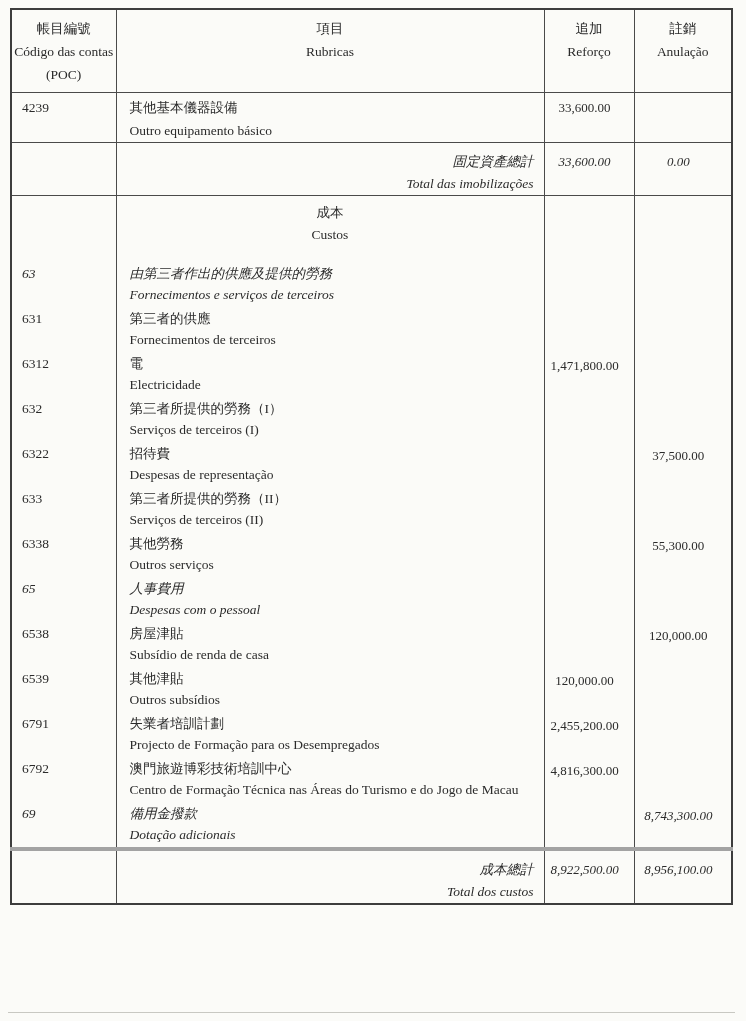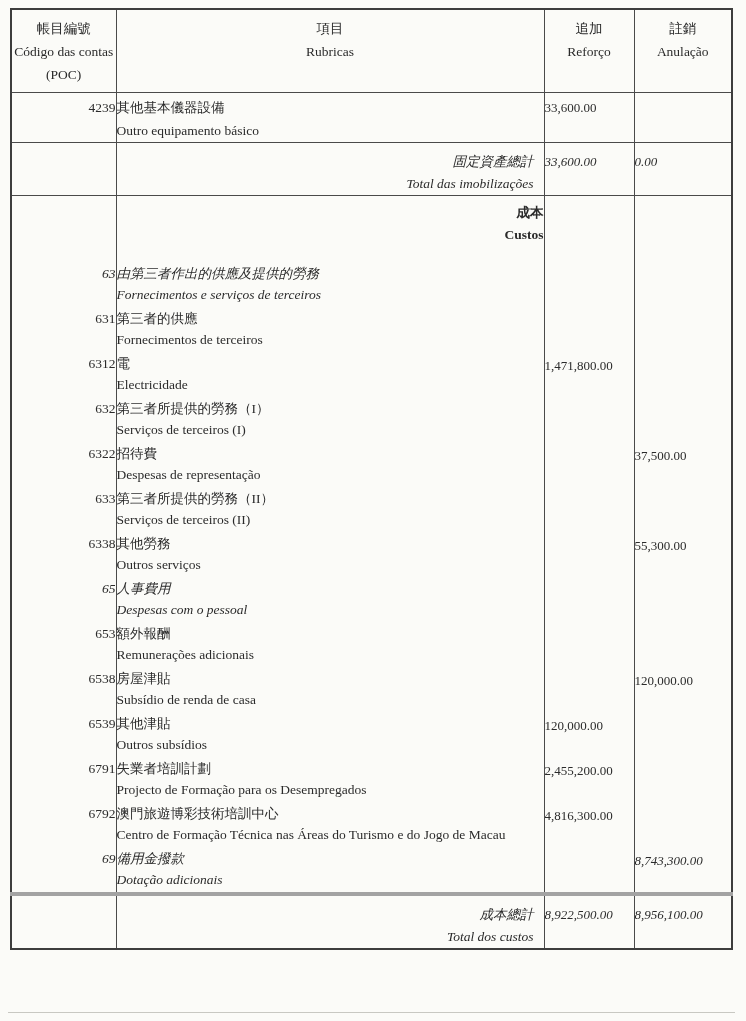--- a/index.html
+++ b/index.html
@@ -54,30 +54,30 @@
     padding-top: 8px;
     font-style: italic;
   }
   
   tr.section td {
     border-top: 1px solid #4a4a4a;
     height: 60px;
     line-height: 22px;
     padding-top: 6px;
   }
-  tr.section .sec-title { text-align: right; font-weight: bold; }
+  tr.section .sec-title { text-align: center; font-weight: normal; }
   
   tr.acct td { height: 42px; line-height: 21px; padding-top: 1px; }
   tr.acct.it td { font-style: italic; }
   tr.pretotal td { border-bottom: 4px solid #a3a3a3; }
 
-  .c-code { padding-left: 10px; text-align: right; }
-  .c-rub  { }
+  .c-code { padding-left: 10px; }
+  .c-rub  { padding-left: 13px; }
   .num {
-    text-align: left;
+    text-align: center;
     font-size: 13px;
     margin-top: 16px;
   }
   tr.asset .num, tr.acct .num { padding-right: 9px; padding-top: 3px; }
   tr.total .num { padding-right: 9px; }
   .rub-right { text-align: right; padding-right: 10px; }
   .zh-line, .pt-line { white-space: nowrap; }
   .page-edge-line {
     position: absolute;
     left: 8px;
@@ -216,29 +216,20 @@
     <tr class="acct it">
       <td class="c-code">65</td>
       <td class="c-rub">
         <div class="zh-line">人事費用</div>
         <div class="pt-line">Despesas com o pessoal</div>
       </td>
       <td class="num"></td>
       <td class="num"></td>
     </tr>
     <tr class="acct">
-      <td class="c-code">653</td>
-      <td class="c-rub">
-        <div class="zh-line">額外報酬</div>
-        <div class="pt-line">Remunerações adicionais</div>
-      </td>
-      <td class="num"></td>
-      <td class="num"></td>
-    </tr>
-    <tr class="acct">
       <td class="c-code">6538</td>
       <td class="c-rub">
         <div class="zh-line">房屋津貼</div>
         <div class="pt-line">Subsídio de renda de casa</div>
       </td>
       <td class="num"></td>
       <td class="num">120,000.00</td>
     </tr>
     <tr class="acct">
       <td class="c-code">6539</td>

